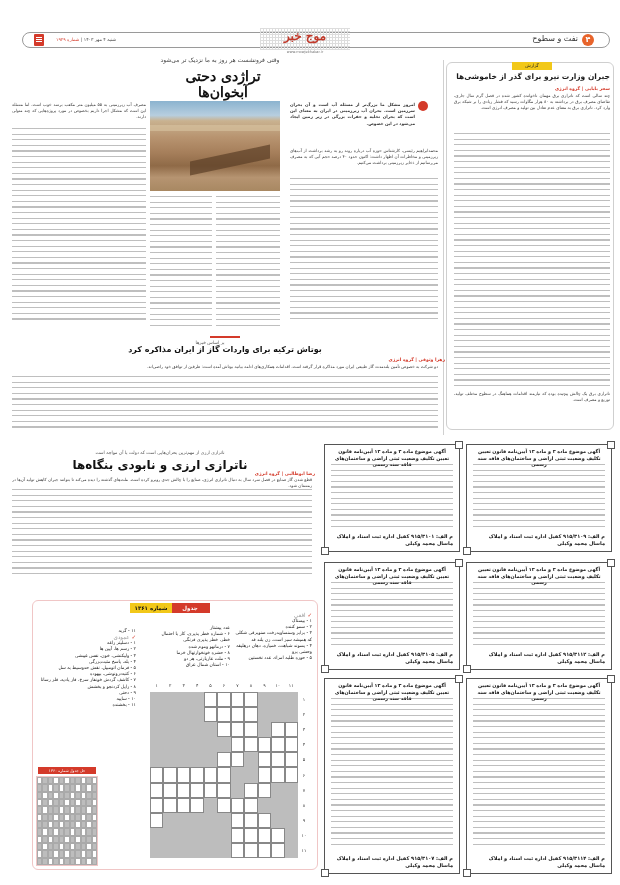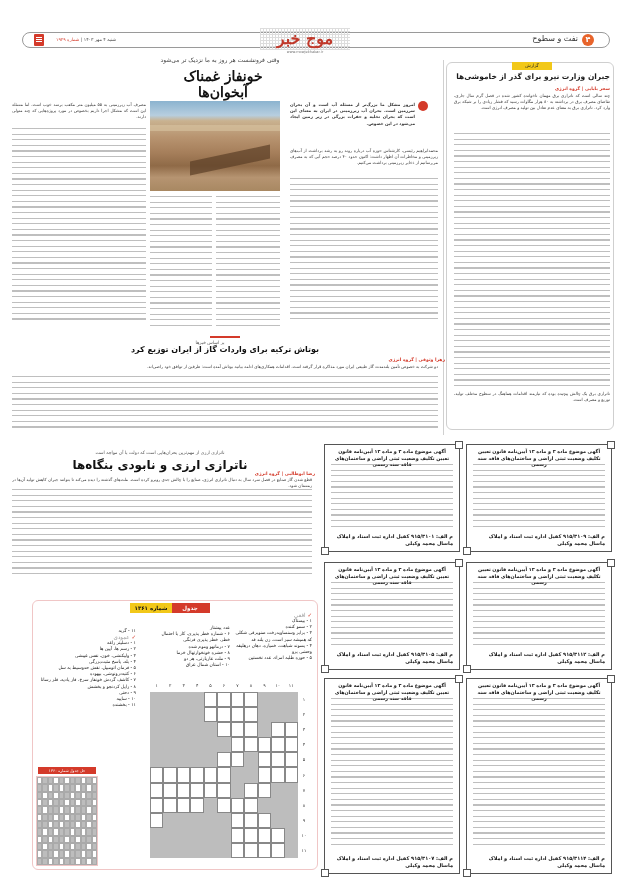--- a/index.html
+++ b/index.html
@@ -5,21 +5,21 @@
   * { box-sizing: border-box; margin: 0; padding: 0; }
   html, body { width: 620px; height: 885px; background: #ffffff; overflow: hidden; }
   body { font-family: "DejaVu Sans", sans-serif; color: #222; position: relative; direction: rtl; }
   .abs { position: absolute; }
   .tiny { font-size: 4.2px; line-height: 6.2px; color: #333; text-align: justify; }
   .txt-lines { background: repeating-linear-gradient(to bottom, #8a8a8a 0, #8a8a8a 1.2px, transparent 1.2px, transparent 5.6px); opacity: .55; }
 
   
   .masthead { left: 22px; top: 32px; width: 588px; height: 16px; border: 1px solid #9a9a9a; border-radius: 10px; background: #fff; }
   .mh-logo { left: 260px; top: 28px; width: 90px; height: 22px; background: repeating-linear-gradient(90deg,#ddd 0 1px,transparent 1px 3px), repeating-linear-gradient(0deg,#ddd 0 1px,transparent 1px 3px); }
-  .mh-logo-text { position:absolute; left:0; right:0; top:1px; text-align:center; font-size:16px; font-weight:bold; color:#c0392b; font-family:"DejaVu Serif", serif; }
+  .mh-logo-text { position:absolute; left:0; right:0; top:1px; text-align:center; font-size:12px; font-weight:bold; color:#c0392b; font-family:"DejaVu Serif", serif; }
   .mh-logo-url { position:absolute; left:0; right:0; bottom:-4px; text-align:center; font-size:3.5px; color:#777; direction:ltr; }
   .section-badge { right: 26px; top: 34px; width: 12px; height: 12px; background: #e8642b; border-radius: 50%; color: #fff; font-size: 8px; font-weight: bold; text-align: center; line-height: 12px; }
   .section-name { right: 42px; top: 34px; font-size: 8px; color: #333; font-family: "DejaVu Serif", serif; }
   .date-line { left: 56px; top: 37px; font-size: 4.5px; color: #444; }
   .date-issue { color: #d43a2a; }
   .page-icon { left: 34px; top: 34px; width: 10px; height: 12px; background: #d43a2a; border-radius: 1px; }
   .page-icon::after { content:""; position:absolute; left:2px; right:2px; top:3px; height:1px; background:#fff; box-shadow:0 2px 0 #fff, 0 4px 0 #fff; }
 
   
   .report-box { left: 446px; top: 62px; width: 168px; height: 368px; border: 1px solid #cfcfcf; border-radius: 6px; }
@@ -110,39 +110,39 @@
 <div class="abs kicker">گزارش</div>
 <div class="abs report-title">جبران وزارت نیرو برای گذر از خاموشی‌ها</div>
 <div class="abs byline">سحر بابایی | گروه انرژی</div>
 <div class="abs report-body">
   <div class="tiny" style="height:38px;overflow:hidden;">چند سالی است که ناترازی برق مهمان ناخوانده کشور شده در فصل گرم سال جاری، تقاضای مصرف برق در برداشته به ۸۰ هزار مگاوات رسید که فشار زیادی را بر شبکه برق وارد کرد. ناترازی برق به معنای عدم تعادل بین تولید و مصرف انرژی است.</div>
   <div class="txt-lines" style="height:256px;margin-top:2px;"></div>
   <div class="tiny" style="margin-top:2px;">ناترازی برق یک چالش پیچیده بوده که نیازمند اقدامات هماهنگ در سطوح مختلف تولید، توزیع و مصرف است.</div>
 </div>
 
 <div class="abs kicker-main">وقتی فرونشست هر روز به ما نزدیک تر می‌شود</div>
-<div class="abs main-title">خونفاز غمناک آبخوان‌ها</div>
+<div class="abs main-title">تراژدی دحتی آبخوان‌ها</div>
 <div class="abs photo" title="ground subsidence fissure"></div>
 <div class="abs main-lead-icon"></div>
 <div class="abs main-lead tiny" style="font-weight:bold;">امروز مشکل ما بزرگ‌تر از مسئله آب است و آن بحران سرزمین است. بحران آب زیرزمینی در ایران به معنای این است که بحران تخلیه و حفرات بزرگی در زیر زمین ایجاد می‌شود در این خصوص.</div>
 <div class="abs main-col-r">
   <div class="tiny" style="height:30px;overflow:hidden;">محمدابراهیم رئیسی، کارشناس حوزه آب درباره روند رو به رشد برداشت از آب‌های زیرزمینی و مخاطرات آن اظهار داشت: اکنون حدود ۴۰ درصد حجم آبی که به مصرف می‌رسانیم از ذخایر زیرزمینی برداشت می‌کنیم.</div>
   <div class="txt-lines" style="height:146px;"></div>
 </div>
 <div class="abs main-col-m1 txt-lines"></div>
 <div class="abs main-col-m2 txt-lines"></div>
 <div class="abs main-col-l">
   <div class="tiny" style="height:26px;overflow:hidden;">مصرف آب زیرزمینی به ۵۵ میلیون متر مکعب برسد خوب است. اما مسئله این است که مشکل اجرا داریم بخصوص در مورد پروژه‌هایی که چند متولی دارند.</div>
   <div class="txt-lines" style="height:196px;"></div>
 </div>
 <div class="abs sep-v" style="left:443px;top:60px;height:375px;"></div>
 
 <div class="abs tg-bar"></div>
 <div class="abs tg-kicker">بر اساس خبرها</div>
-<div class="abs tg-title">بوتاش ترکیه برای واردات گاز از ایران توزیع کرد</div>
+<div class="abs tg-title">بوتاش ترکیه برای واردات گاز از ایران مذاکره کرد</div>
 <div class="abs tg-byline">زهرا وثوقی | گروه انرژی</div>
 <div class="abs tg-body">
   <div class="tiny" style="height:12px;overflow:hidden;">دو شرکت به خصوص تأمین بلندمدت گاز طبیعی ایران مورد مذاکره قرار گرفته است. اقدامات همکاری‌های ادامه بیانیه بوتاش آمده است: طرفین از توافق خود راضی‌اند.</div>
   <div class="txt-lines" style="height:52px;"></div>
 </div>
 
 <div class="abs cur-kicker">ناترازی ارزی از مهم‌ترین بحران‌هایی است که دولت با آن مواجه است</div>
 <div class="abs cur-title">ناترازی ارزی و نابودی بنگاه‌ها</div>
 <div class="abs cur-byline">رضا ابوطالبی | گروه انرژی</div>
 <div class="abs cur-body">

